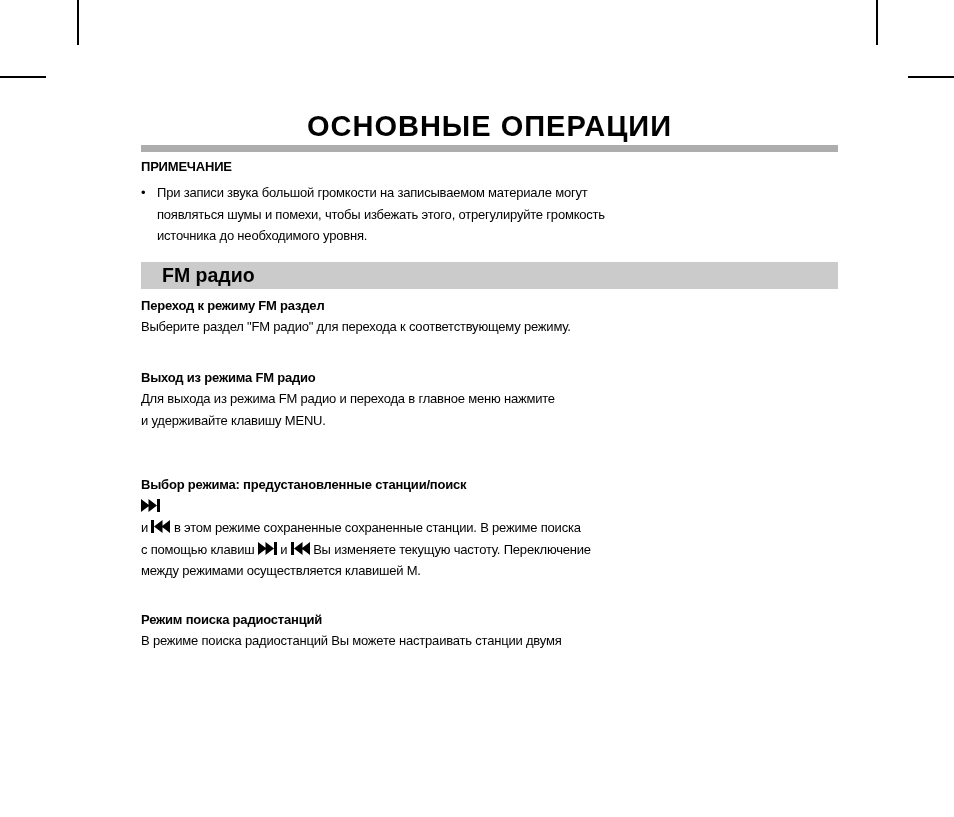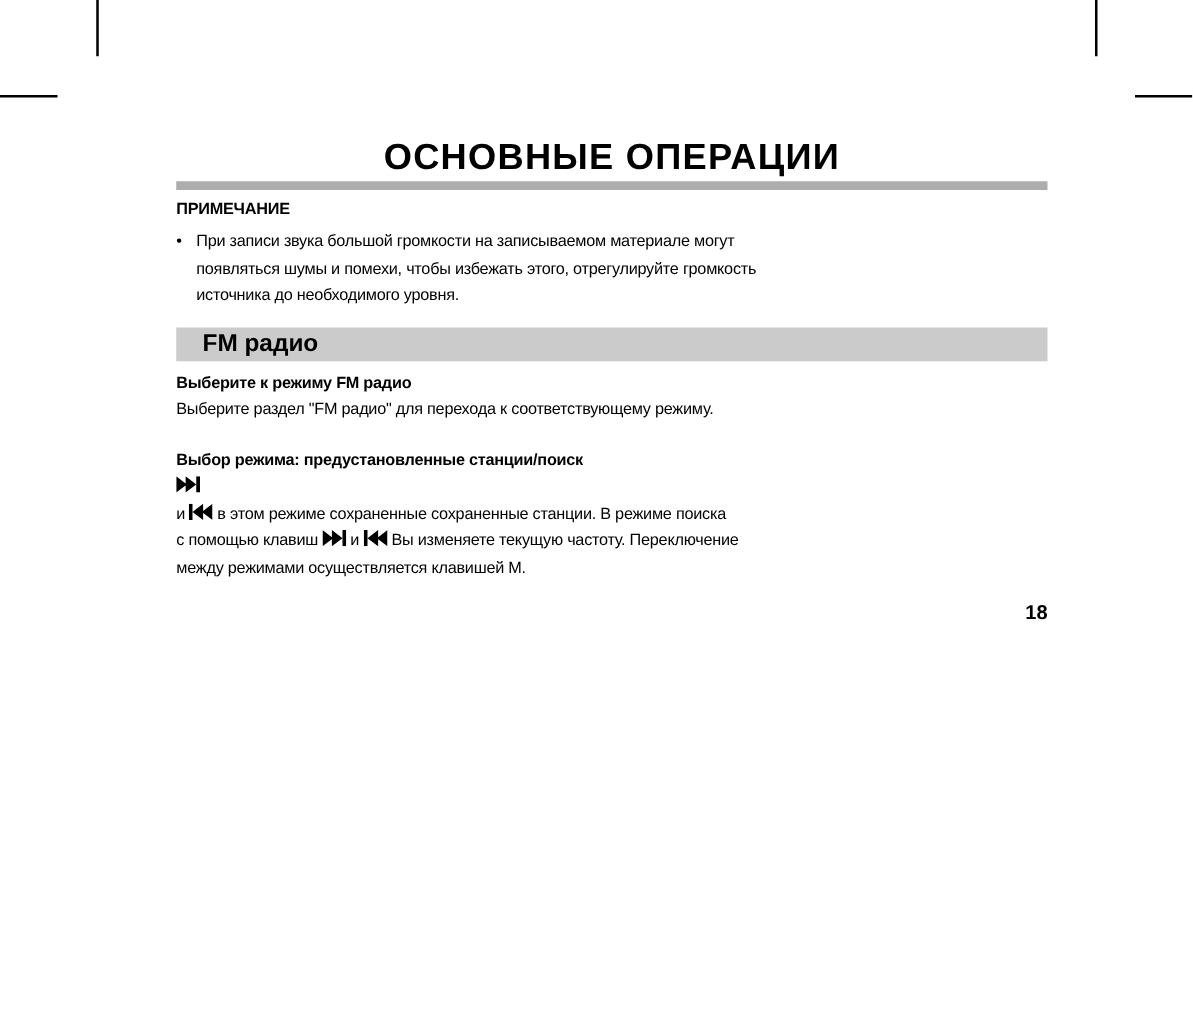--- a/index.html
+++ b/index.html
@@ -66,21 +66,21 @@
     display: flex;
     align-items: center;
   }
   .fm-banner-label {
     padding-left: 21px;
     font-size: 19.5px;
     font-weight: bold;
   }
   .section-1 { margin-top: 6px; }
   .section-2 { margin-top: 29px; }
-  .section-3 { margin-top: 19px; }
+  .section-3 { margin-top: 43px; }
   .section-4 { margin-top: 27px; }
   .sec-body { white-space: pre-line; }
   .track-icon { vertical-align: -1px; }
   .page-number {
     margin-top: 18px;
     text-align: right;
     font-size: 16px;
     font-weight: bold;
     line-height: 18px;
   }
@@ -107,38 +107,48 @@
     <div class="note-heading">ПРИМЕЧАНИЕ</div>
     <div class="note-body body-text"><span class="note-bullet">•</span><span>При записи звука большой громкости на записываемом материале могут
 появляться шумы и помехи, чтобы избежать этого, отрегулируйте громкость
 источника до необходимого уровня.</span></div>
 
     <div class="fm-banner">
       <span class="fm-banner-label">FM радио</span>
     </div>
 
     <div class="section-1">
-      <div class="sec-heading">Выберите к режиму FM радио</div>
+      <div class="sec-heading">Переход к режиму FM раздел</div>
       <div class="sec-body body-text">Выберите раздел "FM радио" для перехода к соответствующему режиму.</div>
     </div>
 
+    <div class="section-2">
+      <div class="sec-heading">Выход из режима FM радио</div>
+      <div class="sec-body body-text">Для выхода из режима FM радио и перехода в главное меню нажмите
+и удерживайте клавишу MENU.</div>
+    </div>
 
     <div class="section-3">
       <div class="sec-heading">Выбор режима: предустановленные станции/поиск</div>
       <div class="sec-body body-text"><svg class="track-icon" width="19" height="13" viewBox="0 0 19 13">
             <path fill="#000" d="M0 0 L8.5 6.5 L0 13 Z M7.5 0 L16 6.5 L7.5 13 Z M16 0 h3 v13 h-3 Z"></path>
           </svg><span>
 и </span><svg class="track-icon" width="19" height="13" viewBox="0 0 19 13">
             <path fill="#000" d="M19 0 L10.5 6.5 L19 13 Z M11.5 0 L3 6.5 L11.5 13 Z M0 0 h3 v13 h-3 Z"></path>
           </svg><span> в этом режиме сохраненные сохраненные станции. В режиме поиска
 с помощью клавиш </span><svg class="track-icon" width="19" height="13" viewBox="0 0 19 13">
             <path fill="#000" d="M0 0 L8.5 6.5 L0 13 Z M7.5 0 L16 6.5 L7.5 13 Z M16 0 h3 v13 h-3 Z"></path>
           </svg><span> и </span><svg class="track-icon" width="19" height="13" viewBox="0 0 19 13">
             <path fill="#000" d="M19 0 L10.5 6.5 L19 13 Z M11.5 0 L3 6.5 L11.5 13 Z M0 0 h3 v13 h-3 Z"></path>
           </svg><span> Вы изменяете текущую частоту. Переключение
 между режимами осуществляется клавишей М.</span></div>
     </div>
 
+    <div class="section-4">
+      <div class="sec-heading">Режим поиска радиостанций</div>
+      <div class="sec-body body-text">В режиме поиска радиостанций Вы можете настраивать станции двумя
+способами: ручной, полуавтоматический, автоматический.</div>
+    </div>
 
     <div class="page-number">18</div>
 
   </div>
 </div>
 
 </body></html>

